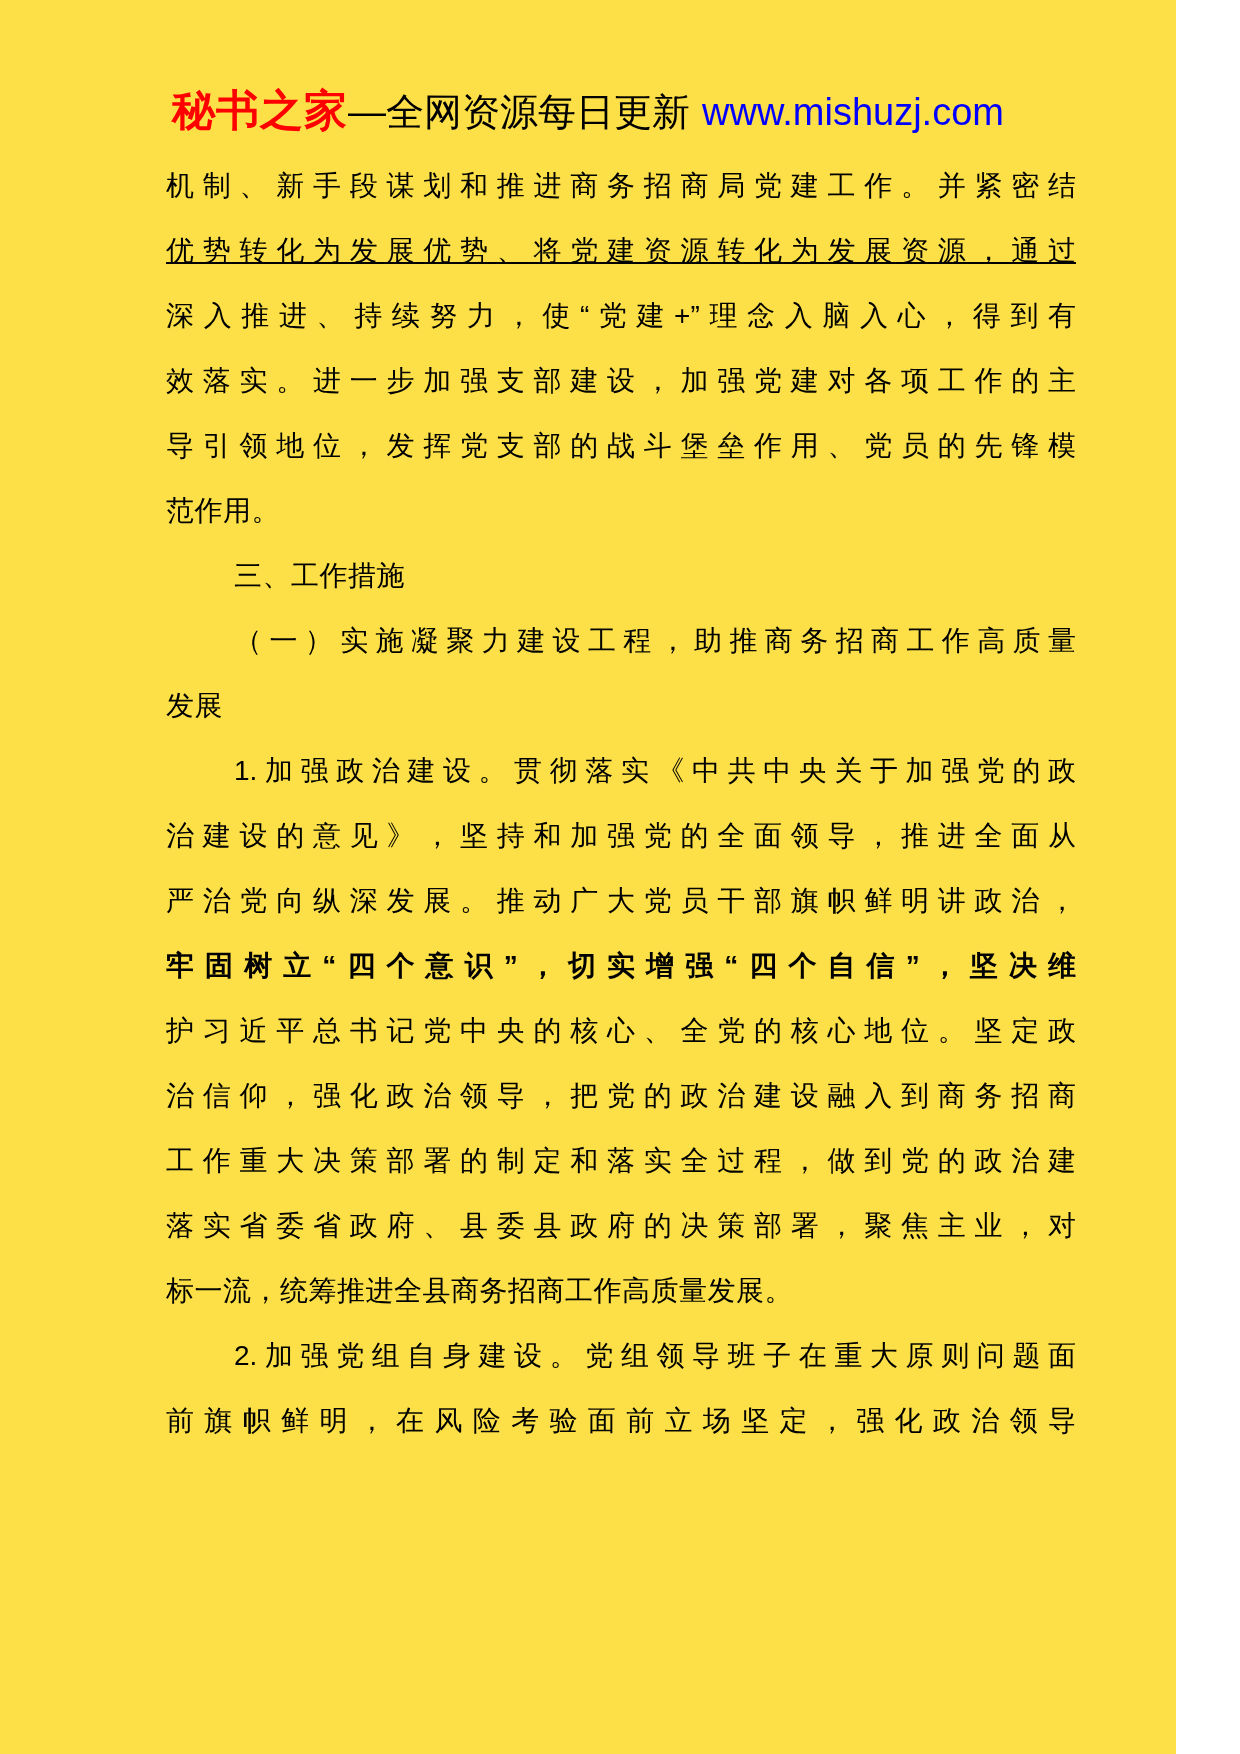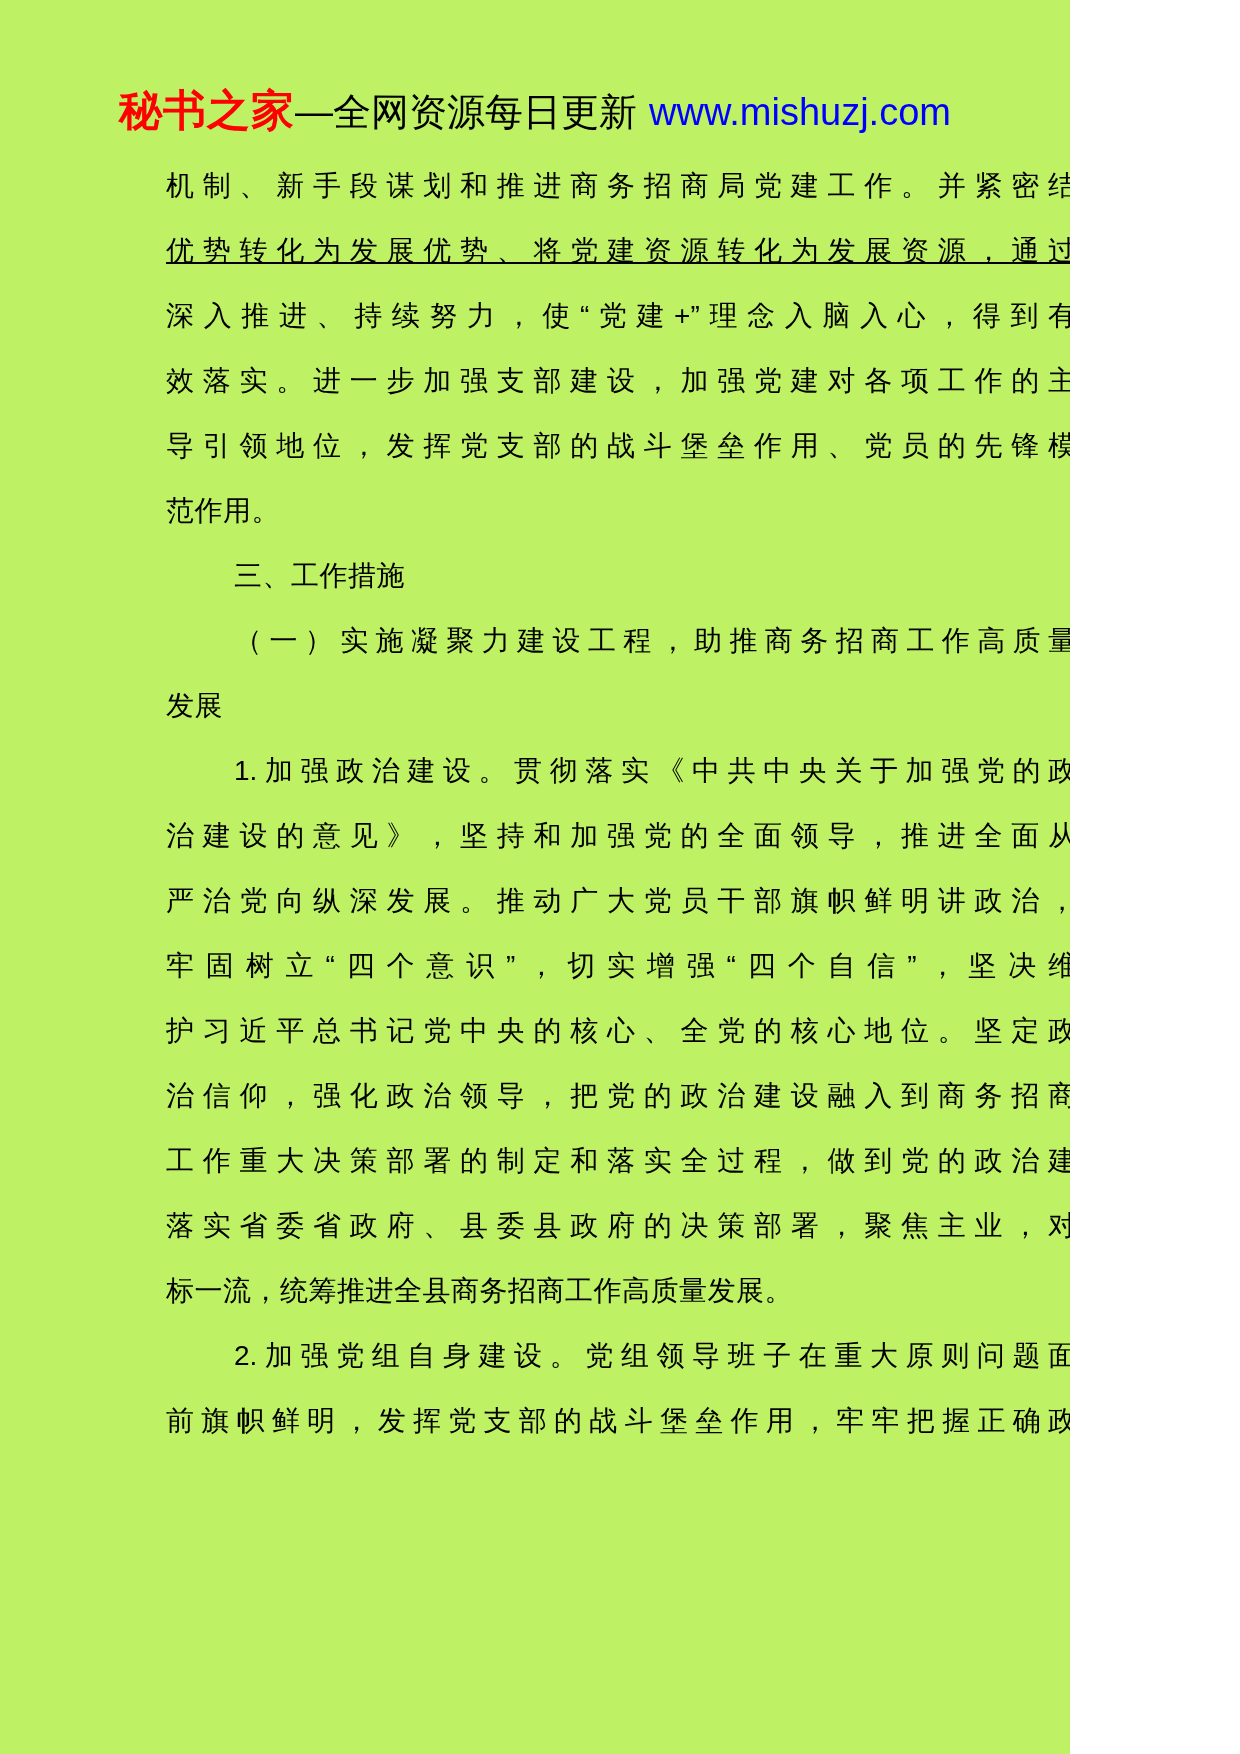--- a/index.html
+++ b/index.html
@@ -3,25 +3,24 @@
 <meta charset="utf-8">
 <style>
   html, body {
     margin: 0;
     padding: 0;
     background: #ffffff;
     font-family: "Liberation Sans", sans-serif;
   }
   .page {
     position: relative;
-    width: 1040px;
+    width: 1176px;
     height: 1754px;
-    background: #bef264;
+    background: #fde047;
     overflow: hidden;
-    padding-left: 30px;
   }
   .doc-header {
     position: absolute;
     top: 84px;
     left: 0;
     width: 100%;
     text-align: center;
     white-space: nowrap;
     line-height: 52px;
   }
@@ -87,26 +86,26 @@
         <div class="line indent" style="color: rgb(0, 0, 0);">三、工作措施</div>
       </div>
       <div class="paragraph">
         <div class="line fill indent" style="color: rgb(0, 0, 0);">（一）实施凝聚力建设工程，助推商务招商工作高质量</div>
         <div class="line" style="color: rgb(0, 0, 0);">发展</div>
       </div>
       <div class="paragraph">
         <div class="line fill indent" style="color: rgb(0, 0, 0);">1.加强政治建设。贯彻落实《中共中央关于加强党的政</div>
         <div class="line fill" style="color: rgb(0, 0, 0);">治建设的意见》，坚持和加强党的全面领导，推进全面从</div>
         <div class="line fill" style="color: rgb(0, 0, 0);">严治党向纵深发展。推动广大党员干部旗帜鲜明讲政治，</div>
-        <div class="line fill" style="color: rgb(0, 0, 0);">牢固树立“四个意识”，切实增强“四个自信”，坚决维</div>
+        <div class="line fill" style="color: rgb(0, 0, 0); font-weight: bold;">牢固树立“四个意识”，切实增强“四个自信”，坚决维</div>
         <div class="line fill" style="color: rgb(0, 0, 0);">护习近平总书记党中央的核心、全党的核心地位。坚定政</div>
         <div class="line fill" style="color: rgb(0, 0, 0);">治信仰，强化政治领导，把党的政治建设融入到商务招商</div>
         <div class="line fill" style="color: rgb(0, 0, 0);">工作重大决策部署的制定和落实全过程，做到党的政治建</div>
         <div class="line fill" style="color: rgb(0, 0, 0);">落实省委省政府、县委县政府的决策部署，聚焦主业，对</div>
         <div class="line" style="color: rgb(0, 0, 0);">标一流，统筹推进全县商务招商工作高质量发展。</div>
       </div>
       <div class="paragraph">
         <div class="line fill indent" style="color: rgb(0, 0, 0);">2.加强党组自身建设。党组领导班子在重大原则问题面</div>
-        <div class="line fill" style="color: rgb(0, 0, 0);">前旗帜鲜明，发挥党支部的战斗堡垒作用，牢牢把握正确政</div>
+        <div class="line fill" style="color: rgb(0, 0, 0);">前旗帜鲜明，在风险考验面前立场坚定，强化政治领导</div>
       </div>
     </div>
 
 </div>
 
 </body></html>

